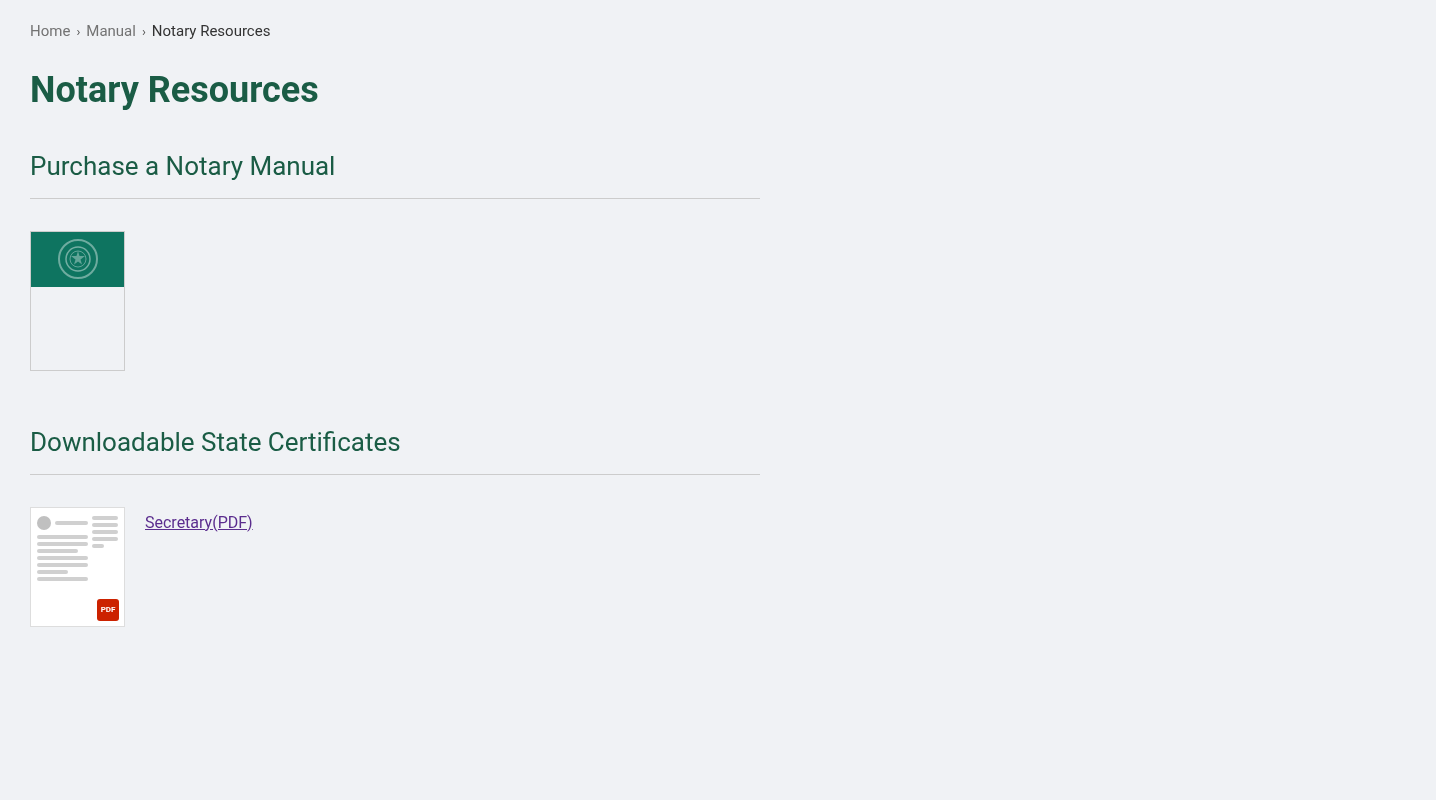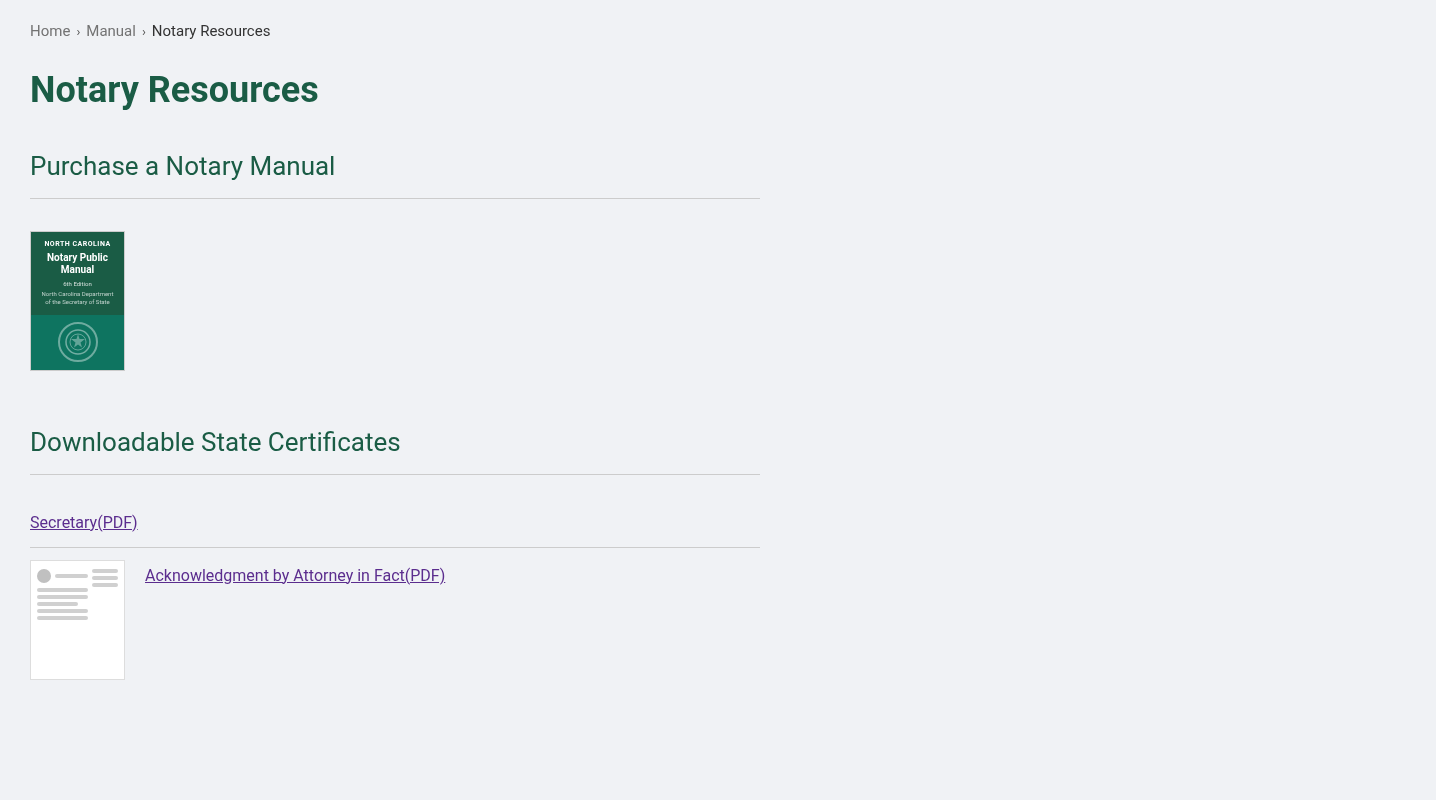--- a/index.html
+++ b/index.html
@@ -294,75 +294,67 @@
 
   <h1 class="page-title">Notary Resources</h1>
 
   <section class="section">
     <h2 class="section-title">Purchase a Notary Manual</h2>
     <hr class="section-divider">
 
     <div class="resource-item">
 
       <div class="book-thumbnail">
-        <div class="book-top">
-          <div class="state-name">NORTH CAROLINA</div>
-          <div class="manual-title">Notary Public<br>Manual</div>
-          <div class="edition">6th Edition</div>
-          <div class="subtitle">North Carolina Department<br>of the Secretary of State</div>
-        </div>
         <div class="book-bottom">
           <div class="seal">
             <svg viewBox="0 0 28 28" fill="none" xmlns="http://www.w3.org/2000/svg">
               <circle cx="14" cy="14" r="12" stroke="rgba(255,255,255,0.6)" stroke-width="1.5"></circle>
               <circle cx="14" cy="14" r="8" stroke="rgba(255,255,255,0.5)" stroke-width="1"></circle>
               <path d="M14 6 L15.5 11 L21 11 L16.5 14.5 L18 19.5 L14 16.5 L10 19.5 L11.5 14.5 L7 11 L12.5 11 Z" fill="rgba(255,255,255,0.5)"></path>
             </svg>
           </div>
         </div>
       </div>
 
     </div>
   </section>
 
   <section class="section">
     <h2 class="section-title">Downloadable State Certificates</h2>
     <hr class="section-divider">
 
     <div class="resource-item">
 
-
-      <a href="#" class="resource-link">
-        <span>Secretary(PDF)</span>
-      </a>
-    </div>
-
-    <div class="resource-item">
-
       <div class="pdf-thumbnail">
         <div class="doc-column-wrapper">
           <div class="doc-col left">
             <div class="person-row">
               <div class="person-avatar"></div>
               <div class="line medium"></div>
             </div>
             <div class="line full"></div>
             <div class="line full"></div>
             <div class="line medium"></div>
             <div class="line full"></div>
             <div class="line full"></div>
+            <div class="line short"></div>
+            <div class="line full"></div>
           </div>
           <div class="doc-col right">
             <div class="line full"></div>
             <div class="line full"></div>
             <div class="line full"></div>
+            <div class="line full"></div>
+            <div class="line half"></div>
           </div>
         </div>
+        <div class="pdf-badge">PDF</div>
       </div>
 
       <a href="#" class="resource-link">
-        <span>Acknowledgment by Attorney in Fact(PDF)</span>
+        <span>Secretary(PDF)</span>
       </a>
     </div>
 
+
   </section>
 
 </div>
 
 </body></html>

